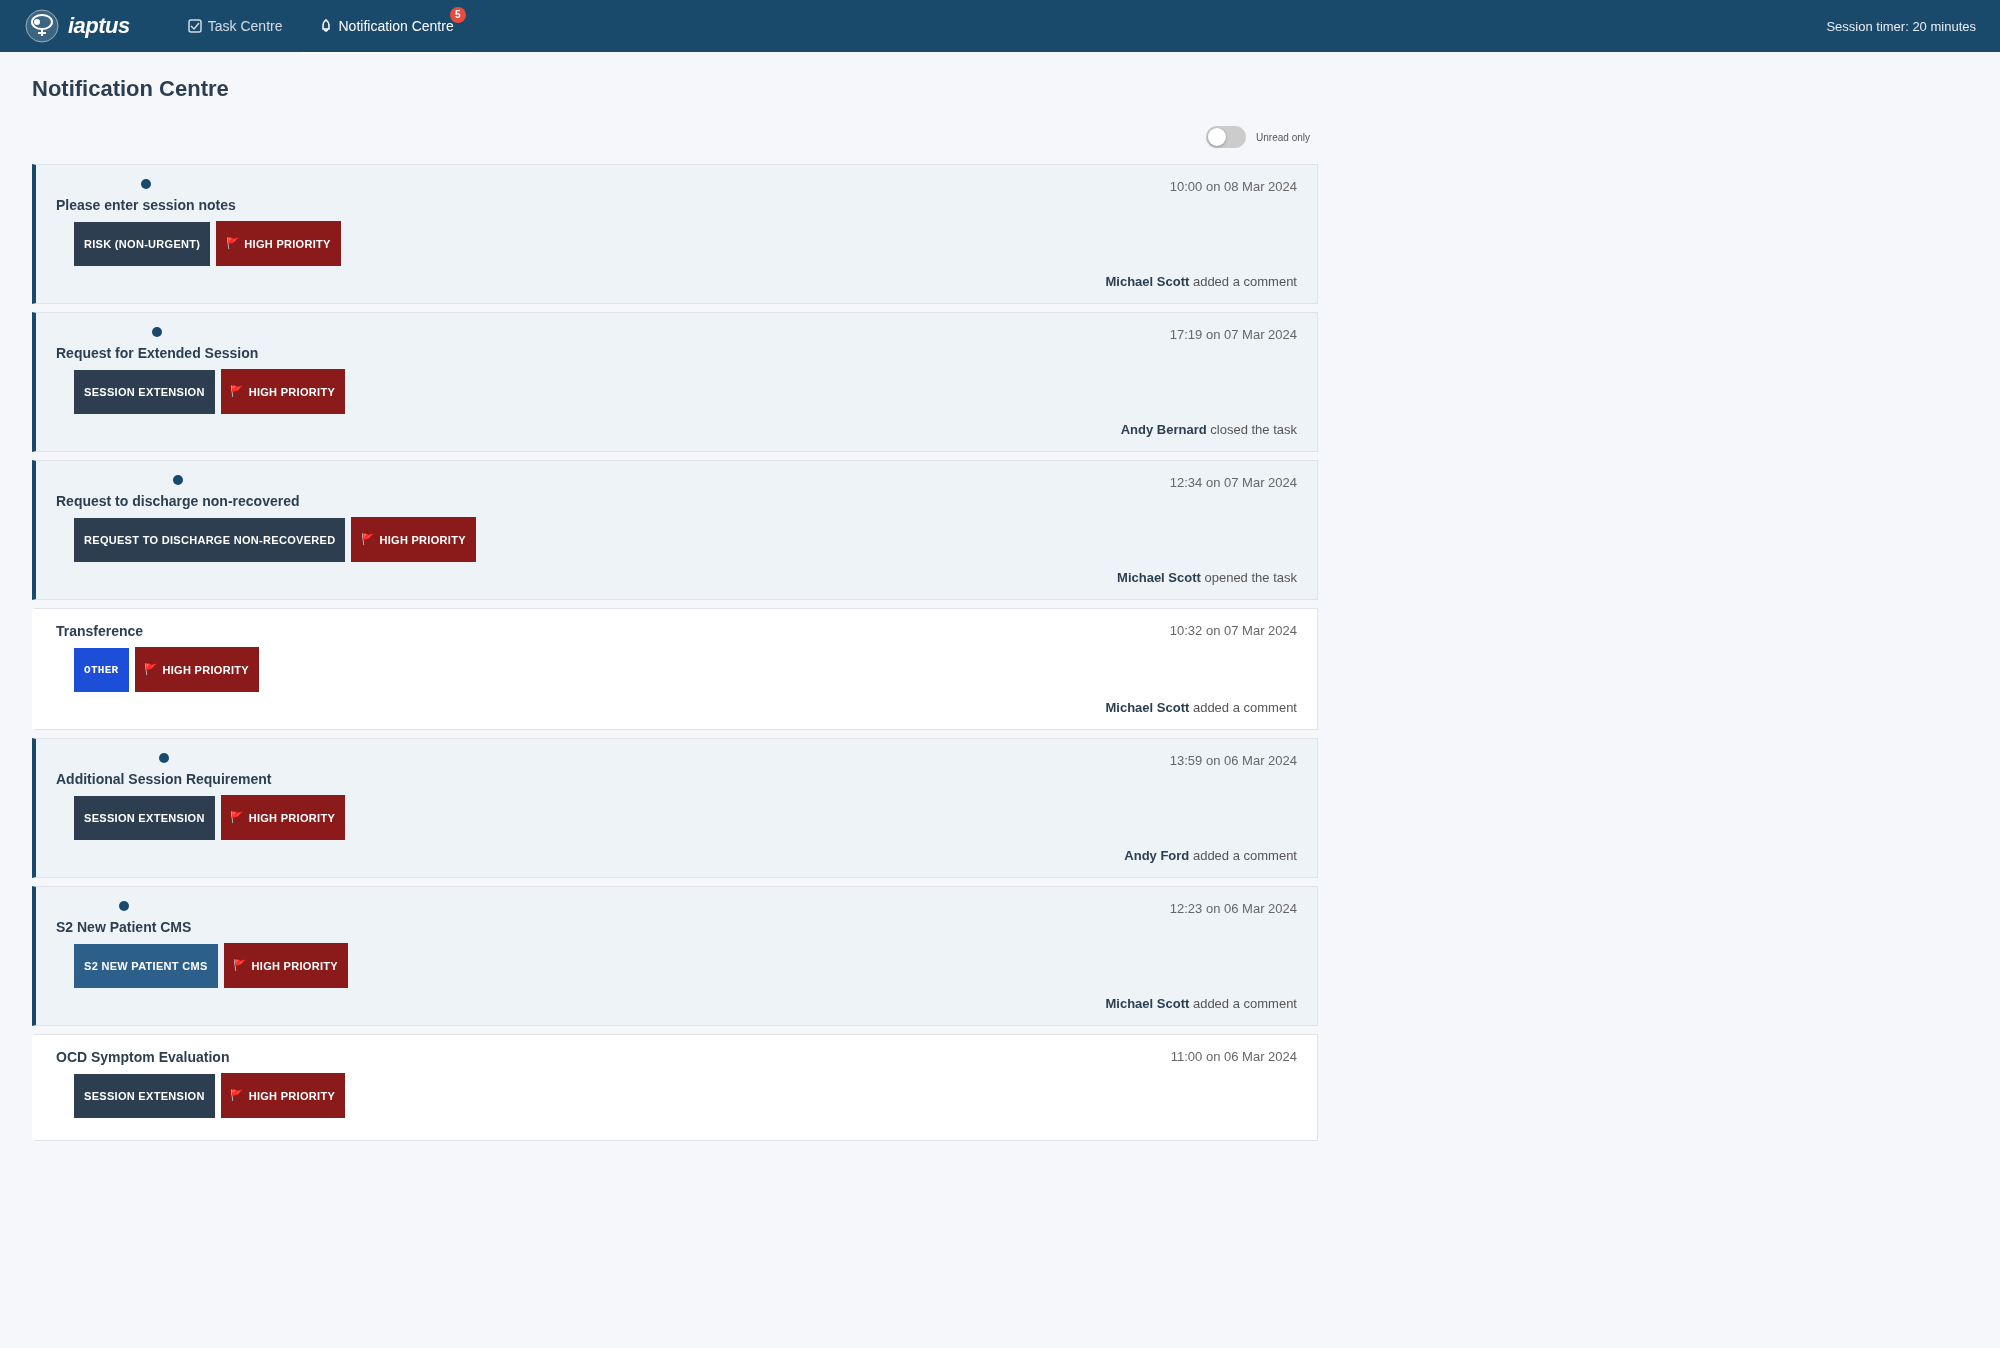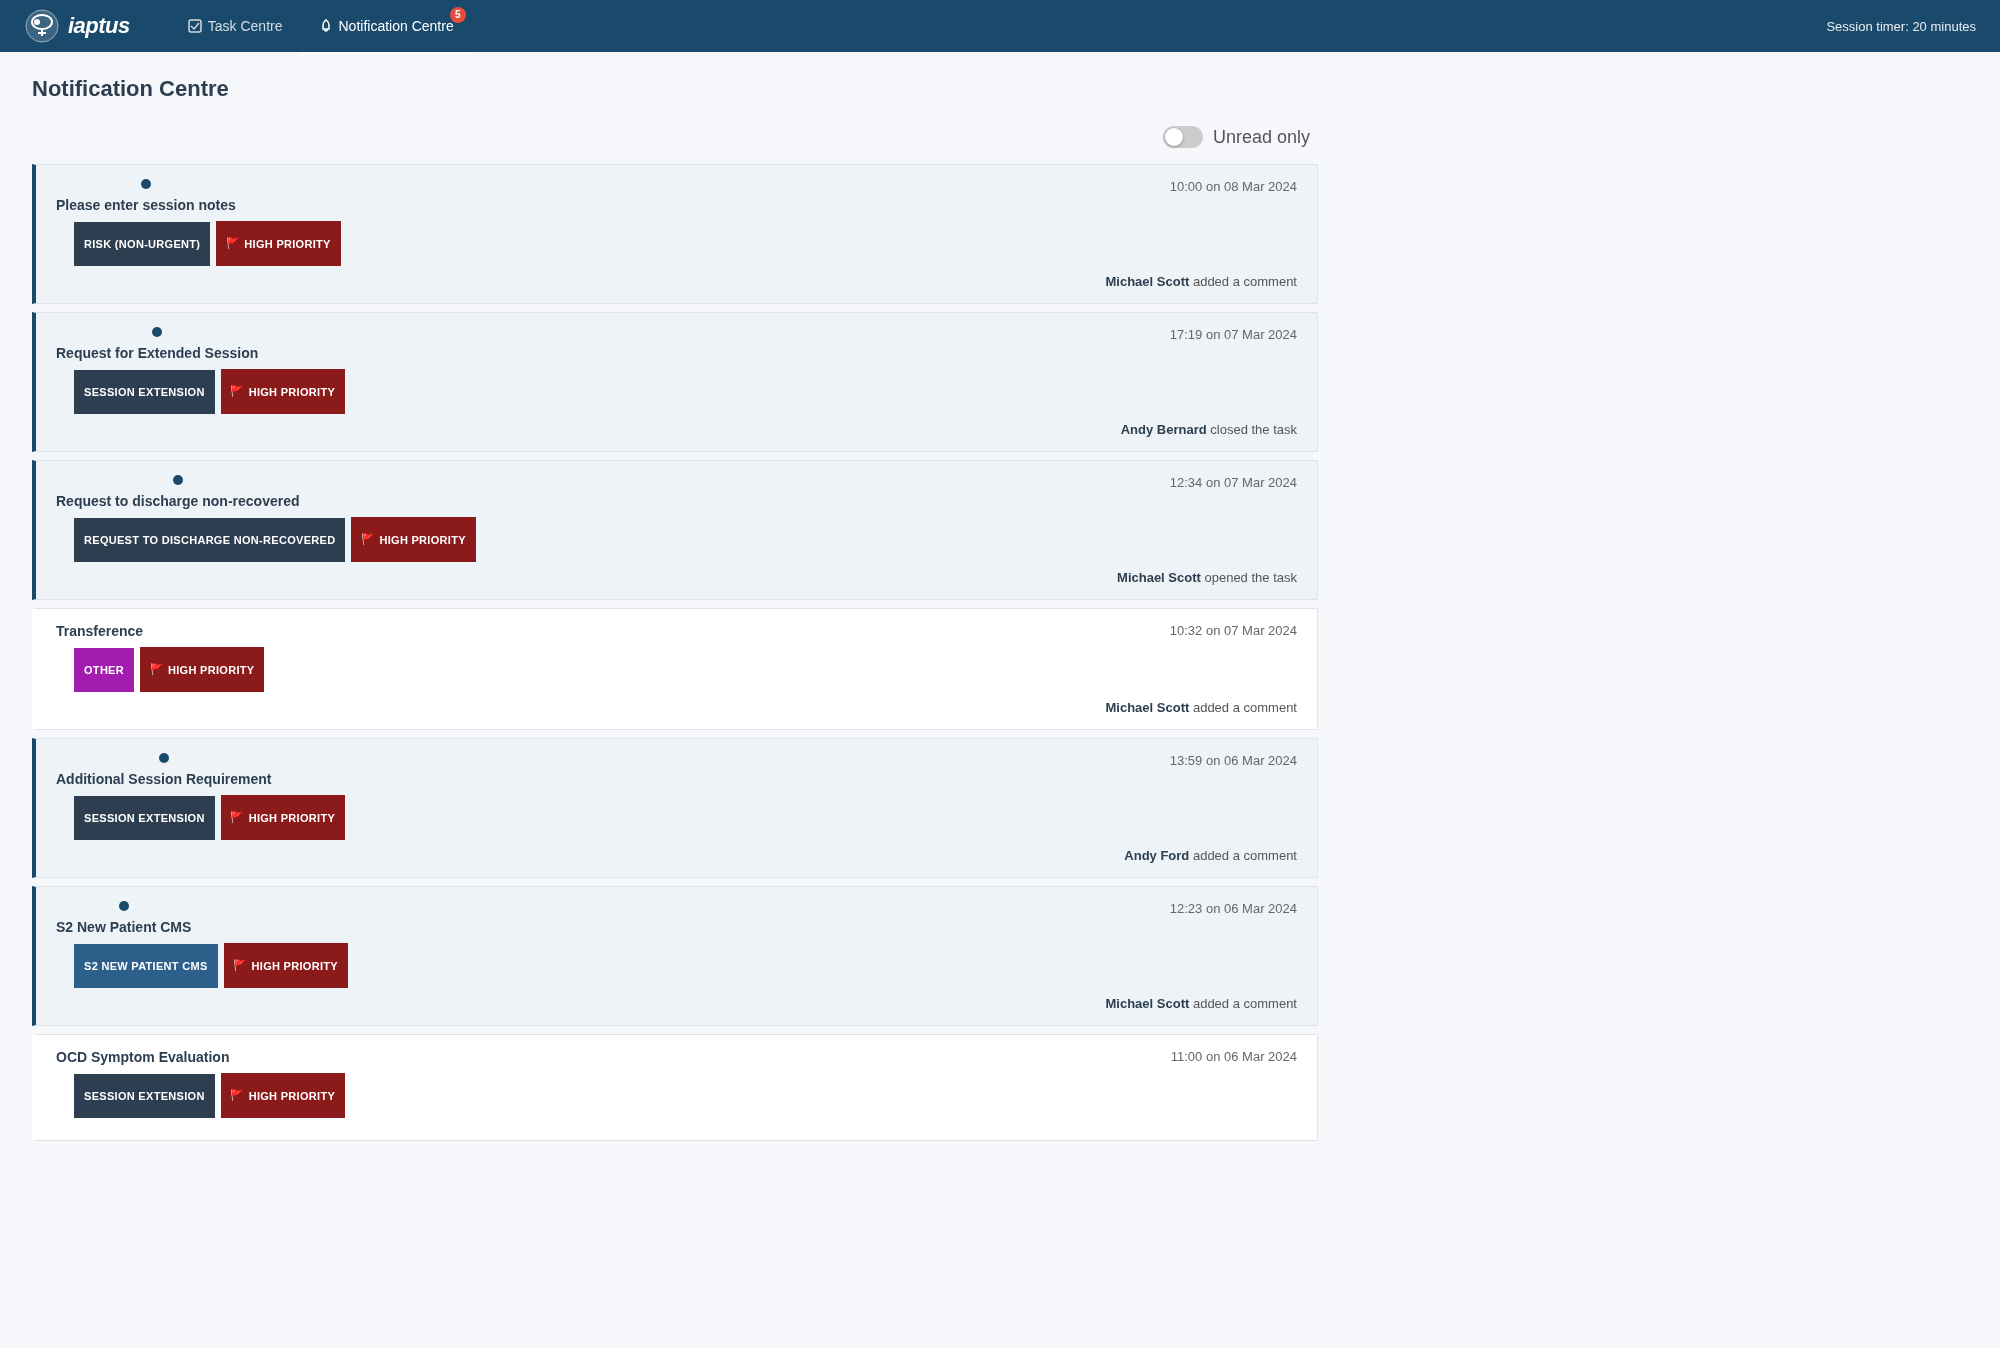--- a/index.html
+++ b/index.html
@@ -117,21 +117,21 @@
       position: absolute;
       width: 18px;
       height: 18px;
       background: #fff;
       border-radius: 50%;
       top: 2px;
       left: 2px;
       box-shadow: 0 1px 3px rgba(0,0,0,0.3);
     }
     .toggle-label {
-      font-size: 18px;
+      font-size: 10px;
       color: #555;
     }
 
     
     .notification-list {
       display: flex;
       flex-direction: column;
       gap: 0;
     }
 
@@ -196,22 +196,23 @@
       color: #fff;
     }
     .tag-priority {
       background: #8b1a1a;
       color: #fff;
       display: flex;
       align-items: center;
       gap: 4px;
     }
     .tag-other {
-      background: #a21caf;
-      color: #fff;
+      background: #1d4ed8;
+      color: #fff;
+      font-family: Liberation Mono, monospace;
     }
     .tag-s2 {
       background: #2c5f8a;
       color: #fff;
     }
     .flag-icon {
       font-size: 11px;
     }
     .notification-body {
       font-size: 13px;

